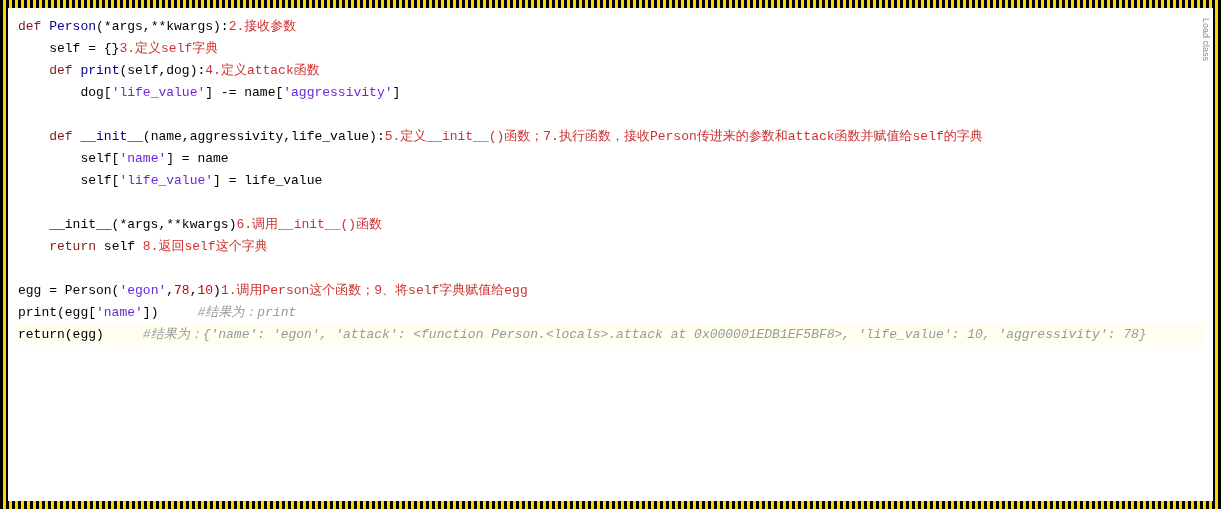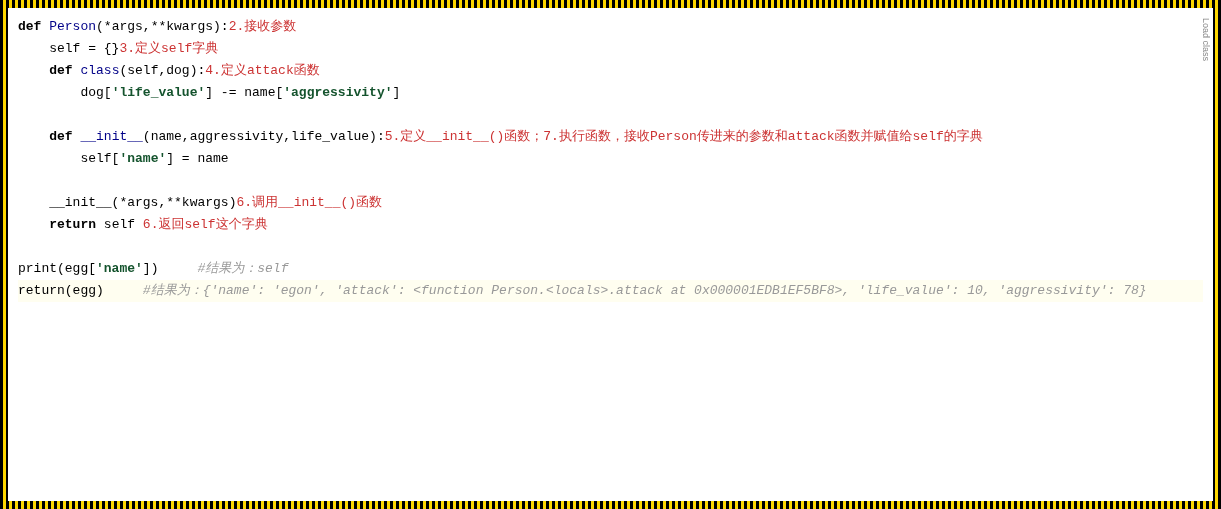--- a/index.html
+++ b/index.html
@@ -24,23 +24,23 @@
       height: 100%;
       padding: 8px 10px;
       overflow: hidden;
       position: relative;
     }
     .line {
       line-height: 22px;
       white-space: pre;
       font-family: "Courier New", Consolas, monospace;
     }
-    .kw { color: #000000; font-weight: bold; }
+    .kw { color: #7f1d1d; font-weight: normal; }
     .fn { color: #000088; }
-    .str { color: #14532d; font-weight: bold; }
+    .str { color: #6d28d9; font-weight: normal; }
     .num { color: #cc0000; }
     .annot { color: #cc3333; }
     .cmt { color: #999999; font-style: italic; }
     .hl-line {
       background: #fffef0;
     }
     .sidebar-text {
       position: absolute;
       right: 2px;
       top: 10px;
@@ -53,38 +53,40 @@
 </head>
 <body>
 
 <div class="code-container">
   <div class="sidebar-text">Load class</div>
 
   <div class="line"><span class="kw">def</span> <span class="fn">Person</span><span>(*args,**kwargs):</span><span class="annot">2.接收参数</span></div>
 
   <div class="line"><span>    self = {}</span><span class="annot">3.定义self字典</span></div>
 
-  <div class="line"><span>    </span><span class="kw">def</span> <span class="fn">class</span><span>(self,dog):</span><span class="annot">4.定义attack函数</span></div>
+  <div class="line"><span>    </span><span class="kw">def</span> <span class="fn">print</span><span>(self,dog):</span><span class="annot">4.定义attack函数</span></div>
 
   <div class="line"><span>        dog[</span><span class="str">'life_value'</span><span>] -= name[</span><span class="str">'aggressivity'</span><span>]</span></div>
 
   <div class="line">&nbsp;</div>
 
   <div class="line"><span>    </span><span class="kw">def</span> <span class="fn">__init__</span><span>(name,aggressivity,life_value):</span><span class="annot">5.定义__init__()函数；7.执行函数，接收Person传进来的参数和attack函数并赋值给self的字典</span></div>
 
   <div class="line"><span>        self[</span><span class="str">'name'</span><span>] = name</span></div>
 
 
+  <div class="line"><span>        self[</span><span class="str">'life_value'</span><span>] = life_value</span></div>
 
 
   <div class="line">&nbsp;</div>
 
   <div class="line"><span>    __init__(*args,**kwargs)</span><span class="annot">6.调用__init__()函数</span></div>
 
-  <div class="line"><span>    </span><span class="kw">return</span><span> self </span><span class="annot">6.返回self这个字典</span></div>
+  <div class="line"><span>    </span><span class="kw">return</span><span> self </span><span class="annot">8.返回self这个字典</span></div>
 
   <div class="line">&nbsp;</div>
 
+  <div class="line"><span>egg = Person(</span><span class="str">'egon'</span><span>,</span><span class="num">78</span><span>,</span><span class="num">10</span><span>)</span><span class="annot">1.调用Person这个函数；9、将self字典赋值给egg</span></div>
 
-  <div class="line"><span>print(egg[</span><span class="str">'name'</span><span>])     </span><span class="cmt">#结果为：self</span></div>
+  <div class="line"><span>print(egg[</span><span class="str">'name'</span><span>])     </span><span class="cmt">#结果为：print</span></div>
 
   <div class="line hl-line"><span>return(egg)     </span><span class="cmt">#结果为：{'name': 'egon', 'attack': &lt;function Person.&lt;locals&gt;.attack at 0x000001EDB1EF5BF8&gt;, 'life_value': 10, 'aggressivity': 78}</span></div>
 </div>
 
 </body></html>

